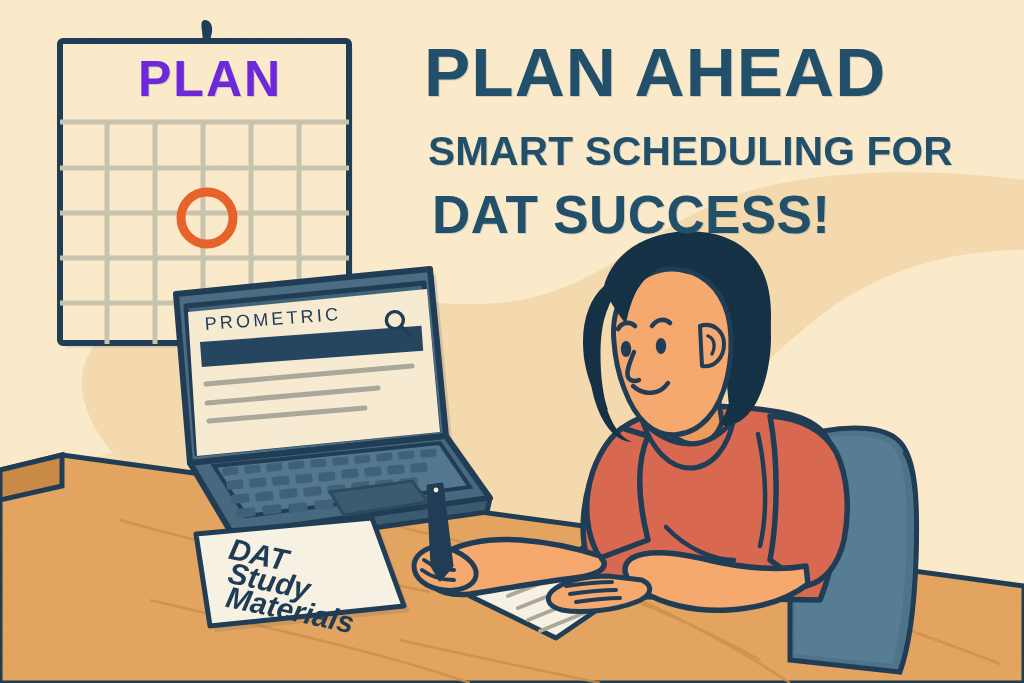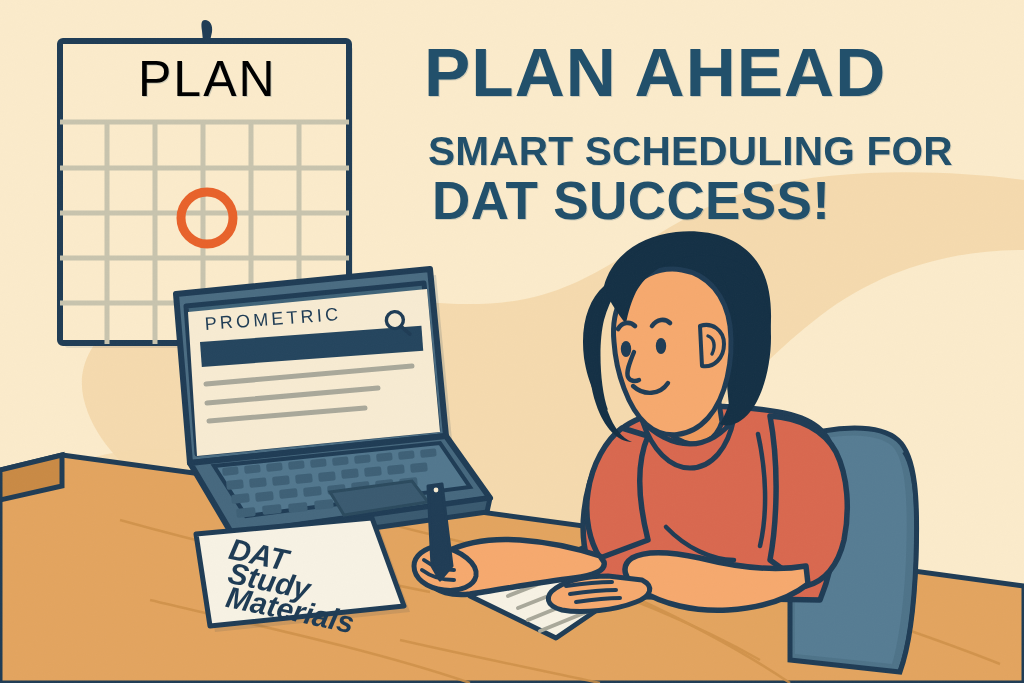--- a/index.html
+++ b/index.html
@@ -11,24 +11,24 @@
   }
   #stage svg.layer{position:absolute;left:0;top:0;width:1024px;height:683px;display:block;}
   
   .hd{
     position:absolute;color:#22506b;font-family:"Liberation Sans", sans-serif;
     font-weight:bold;letter-spacing:0.5px;line-height:1;
     text-shadow:1px 1px 0 rgba(34,80,107,0.18);
   }
   #headline1{left:424px;top:38px;font-size:68px;letter-spacing:1px;transform:scaleX(1.02);transform-origin:left top;}
   #headline2{left:428px;top:131px;font-size:41px;letter-spacing:0.2px;transform:scaleX(0.99);transform-origin:left top;}
-  #headline3{left:432px;top:174px;font-size:53px;letter-spacing:0.4px;transform:scaleX(1.0);transform-origin:left top;}
+  #headline3{left:432px;top:188px;font-size:53px;letter-spacing:0.4px;transform:scaleX(1.0);transform-origin:left top;}
   #cal-word{
-    position:absolute;left:138px;top:50px;font-size:50px;font-weight:normal;
-    color:#000000;letter-spacing:2px;font-family:"Liberation Sans", sans-serif;
+    position:absolute;left:138px;top:50px;font-size:50px;font-weight:bold;
+    color:#6d28d9;letter-spacing:2px;font-family:"Liberation Sans", sans-serif;
     text-shadow:1px 1px 0 rgba(34,80,107,0.2);
   }
   #screen-brand{
     position:absolute;left:204px;top:314px;font-size:18px;font-weight:normal;
     color:#1f3c55;letter-spacing:3.2px;font-family:"Liberation Sans", sans-serif;
     transform:rotate(-4.2deg);transform-origin:left top;white-space:nowrap;
   }
   .paper-line-txt{
     position:absolute;color:#1f3c55;font-weight:bold;font-style:italic;
     font-family:"Liberation Sans", sans-serif;white-space:nowrap;

